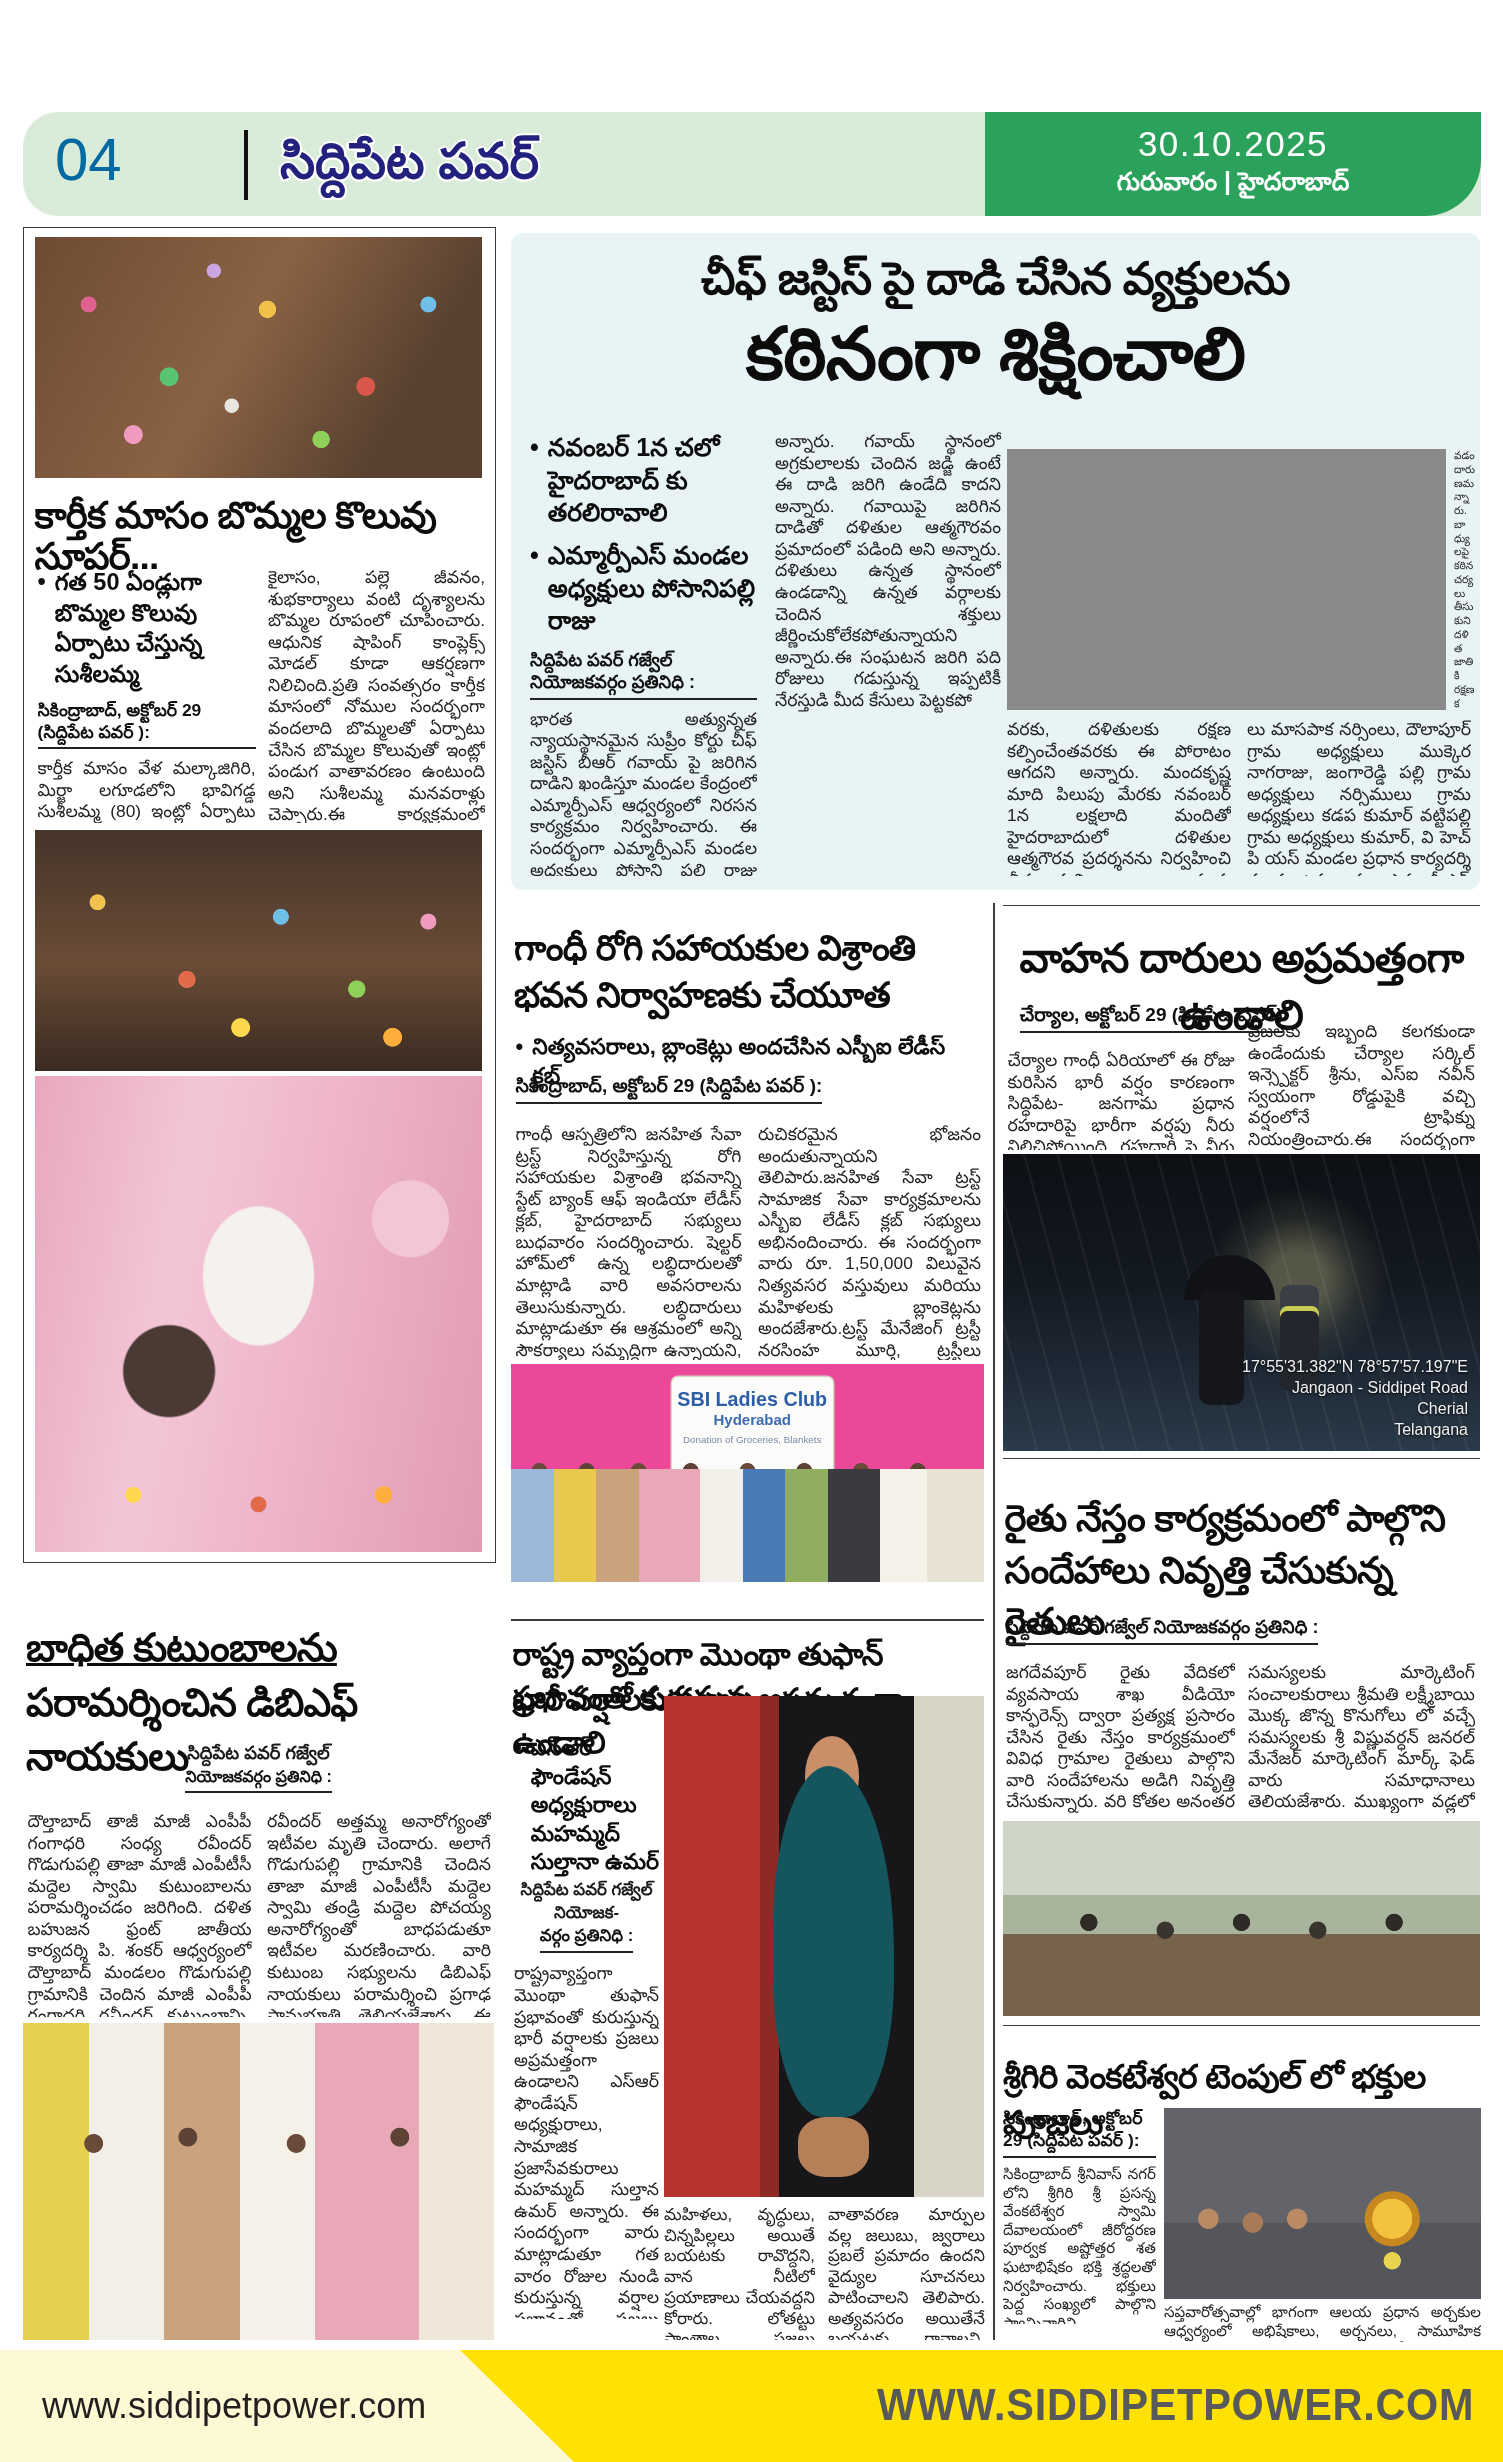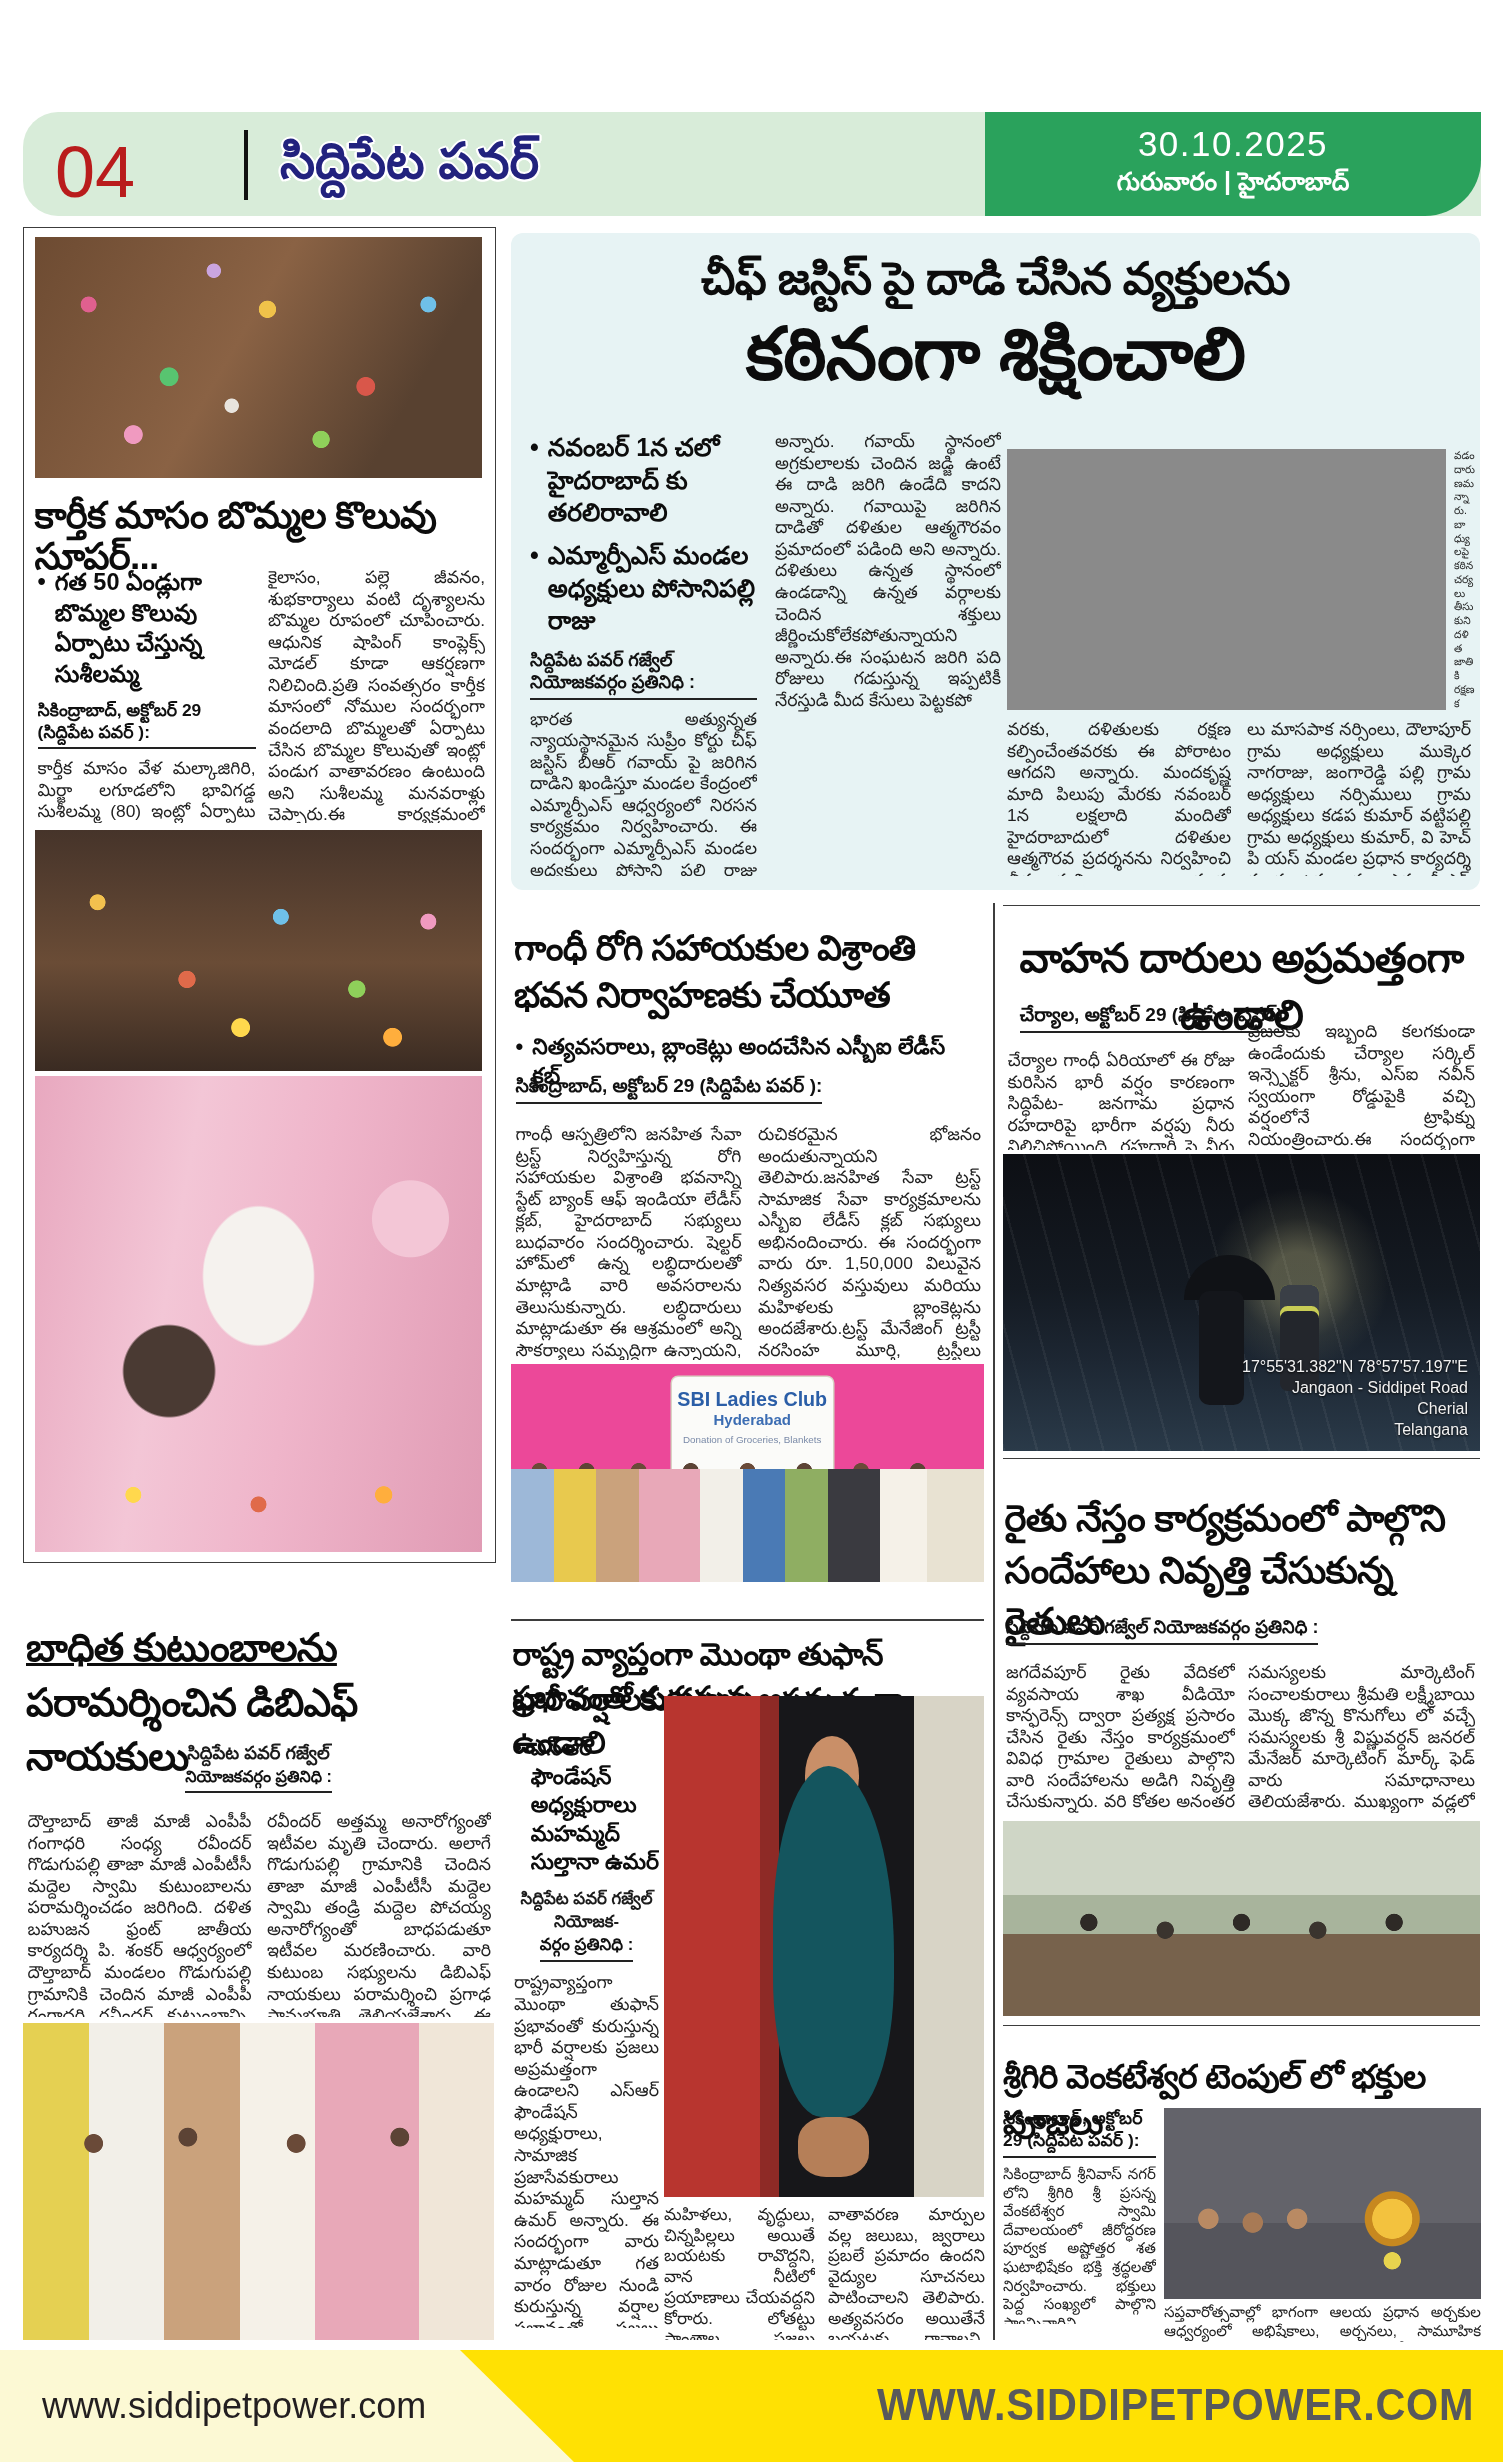--- a/index.html
+++ b/index.html
@@ -12,21 +12,21 @@
             overflow:hidden;color:#1f1f1f;word-break:break-word;}
   .byline{display:inline-block;font-weight:bold;font-size:19px;color:#111;
           border-bottom:2.3px solid #222;padding-bottom:4px;line-height:1.25;}
   .bullet{display:flex;gap:9px;font-weight:bold;color:#0d0d0d;line-height:1.3;}
   .bullet .dot{flex:0 0 auto;}
   .rule-h{position:absolute;background:#3d3d3d;height:1.5px;}
   .rule-v{position:absolute;background:#3d3d3d;width:1.5px;}
   
   #hdr{left:23px;top:112px;width:1458px;height:104px;background:#d8ecd9;
        border-radius:35px 0 0 35px;}
-  #hdr .pageno{position:absolute;left:32px;top:24px;font-size:72px;color:#b91c1c;
+  #hdr .pageno{position:absolute;left:32px;top:18px;font-size:60px;color:#0369a1;
                font-weight:400;line-height:1;}
   #hdr .pbar{position:absolute;left:221px;top:18px;width:3.8px;height:70px;background:#111;}
   #hdr .mast{position:absolute;left:257px;top:19.7px;font-size:50px;font-weight:bold;
              color:#22227e;letter-spacing:0;
              text-shadow:2.3px 0 #fff,-2.3px 0 #fff,0 2.3px #fff,0 -2.3px #fff,1.5px 1.5px #fff,-1.5px -1.5px #fff,1.5px -1.5px #fff,-1.5px 1.5px #fff;}
   #hdr .datebox{position:absolute;left:962px;top:0;width:496px;height:104px;
                 background:#2aa25c;border-radius:0 0 56px 0;text-align:center;color:#fff;}
   #hdr .datebox .d1{margin-top:12px;font-size:35px;letter-spacing:1.5px;}
   #hdr .datebox .d2{margin-top:3px;font-size:25px;font-weight:bold;}
   
@@ -275,21 +275,21 @@
   <div class="abs" style="left:511px;top:1590px;width:473px;height:753px;">
     <div class="rule-h" style="left:0;top:29px;width:473px;"></div>
     <div class="headline" style="position:absolute;left:1.5px;top:47px;font-size:31px;">రాష్ట్ర వ్యాప్తంగా మొంథా తుఫాన్ ప్రభావంతో కురుస్తున్న</div>
     <div class="headline" style="position:absolute;left:1.5px;top:92px;font-size:31px;">భారీ వర్షాలకు ప్రజలు అప్రమత్తంగా ఉండాలి</div>
 
     <div style="position:absolute;left:3px;top:114px;width:145px;height:633px;overflow:hidden;padding-top:30px;">
       <div class="bullet" style="font-size:22px;">
         <span class="dot">•</span>
         <span>ఎస్ఆర్ ఫౌండేషన్ అధ్యక్షురాలు మహమ్మద్ సుల్తానా ఉమర్</span>
       </div>
-      <div style="margin-top:12px;text-align:center;font-weight:bold;font-size:16.7px;">సిద్దిపేట పవర్ గజ్వేల్ నియోజక-</div>
+      <div style="margin-top:3px;text-align:center;font-weight:bold;font-size:16.7px;">సిద్దిపేట పవర్ గజ్వేల్ నియోజక-</div>
       <div style="text-align:center;">
         <span class="byline" style="font-size:16.7px;">వర్గం ప్రతినిధి :</span>
       </div>
       <div class="body-col" style="position:static;margin-top:10.6px;height:356px;">రాష్ట్రవ్యాప్తంగా మొంథా తుఫాన్ ప్రభావంతో కురుస్తున్న భారీ వర్షాలకు ప్రజలు అప్రమత్తంగా ఉండాలని ఎస్ఆర్ ఫౌండేషన్ అధ్యక్షురాలు, సామాజిక ప్రజాసేవకురాలు మహమ్మద్ సుల్తాన ఉమర్ అన్నారు. ఈ సందర్భంగా వారు మాట్లాడుతూ గత వారం రోజుల నుండి కురుస్తున్న వర్షాల ప్రభావంతో ప్రజలు అనేక ఇబ్బందులు ఎదుర్కొంటున్నారని, రైతులు పండించిన పంటలు తడిసిపోయి తీవ్రంగా నష్టపోయే ప్రమాదం ఉందని ఆవేదన వ్యక్తం చేశారు.</div>
     </div>
 
     <div class="photo ph-woman" style="left:153px;top:106px;width:320px;height:501px;">
       <div class="w-face"></div>
       <div class="w-scarf"></div>
       <div class="w-hands"></div>

